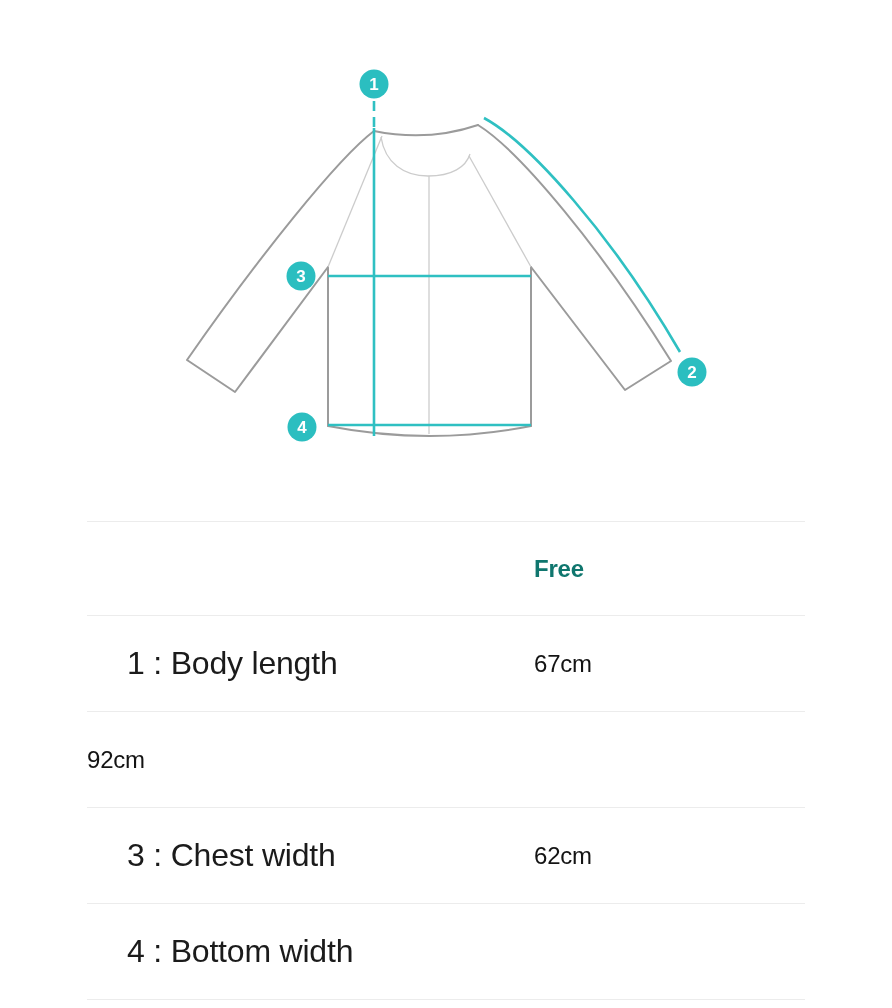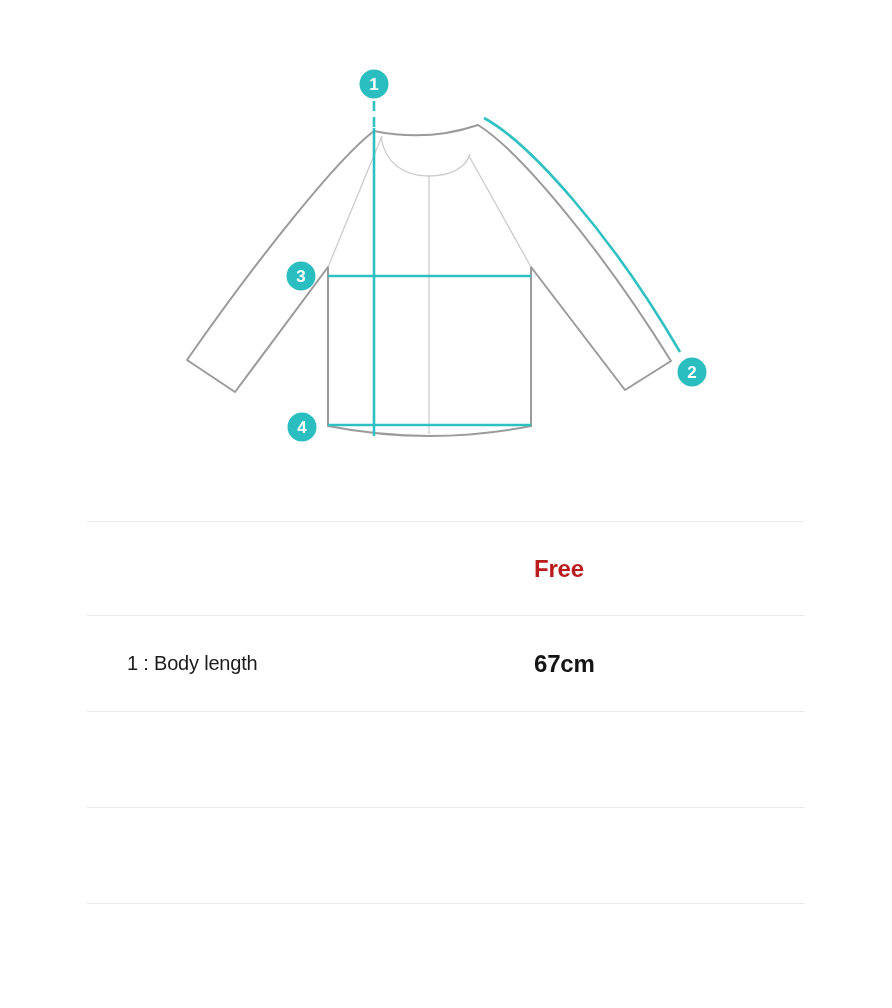--- a/index.html
+++ b/index.html
@@ -33,33 +33,33 @@
   .t-row {
     display: grid;
     grid-template-columns: 447px 1fr;
     align-items: center;
     height: 96px;
     border-top: 1px solid #ececec;
   }
   .t-row.t-head { height: 94px; }
   .t-label {
     padding-left: 40px;
-    font-size: 20px;
+    font-size: 32px;
     font-weight: 400;
     color: #1b1b1b;
     letter-spacing: -0.2px;
     white-space: nowrap;
   }
   .t-value {
     font-size: 24px;
-    font-weight: 700;
+    font-weight: 400;
     color: #141414;
     letter-spacing: -0.2px;
   }
-  .t-value.t-size-head { font-weight: 700; color: #b91c1c; }
+  .t-value.t-size-head { font-weight: 700; color: #0f766e; }
 </style>
 </head>
 <body>
 
 <div class="page">
 
   <div class="diagram-wrap">
     <svg class="diagram" width="892" height="492" viewBox="0 0 892 492" xmlns="http://www.w3.org/2000/svg">
 
       <g fill="none" stroke="#9b9b9b" stroke-width="2" stroke-linecap="round" stroke-linejoin="round">
@@ -111,20 +111,26 @@
       <div class="t-label"></div>
       <div class="t-value t-size-head">Free</div>
     </div>
 
     <div class="t-row">
       <div class="t-label">1 : Body length</div>
       <div class="t-value">67cm</div>
     </div>
 
     <div class="t-row">
+      <div class="t-value">92cm</div>
     </div>
 
+    <div class="t-row">
+      <div class="t-label">3 : Chest width</div>
+      <div class="t-value">62cm</div>
+    </div>
 
     <div class="t-row">
+      <div class="t-label">4 : Bottom width</div>
     </div>
 
   </div>
 </div>
 
 </body></html>

